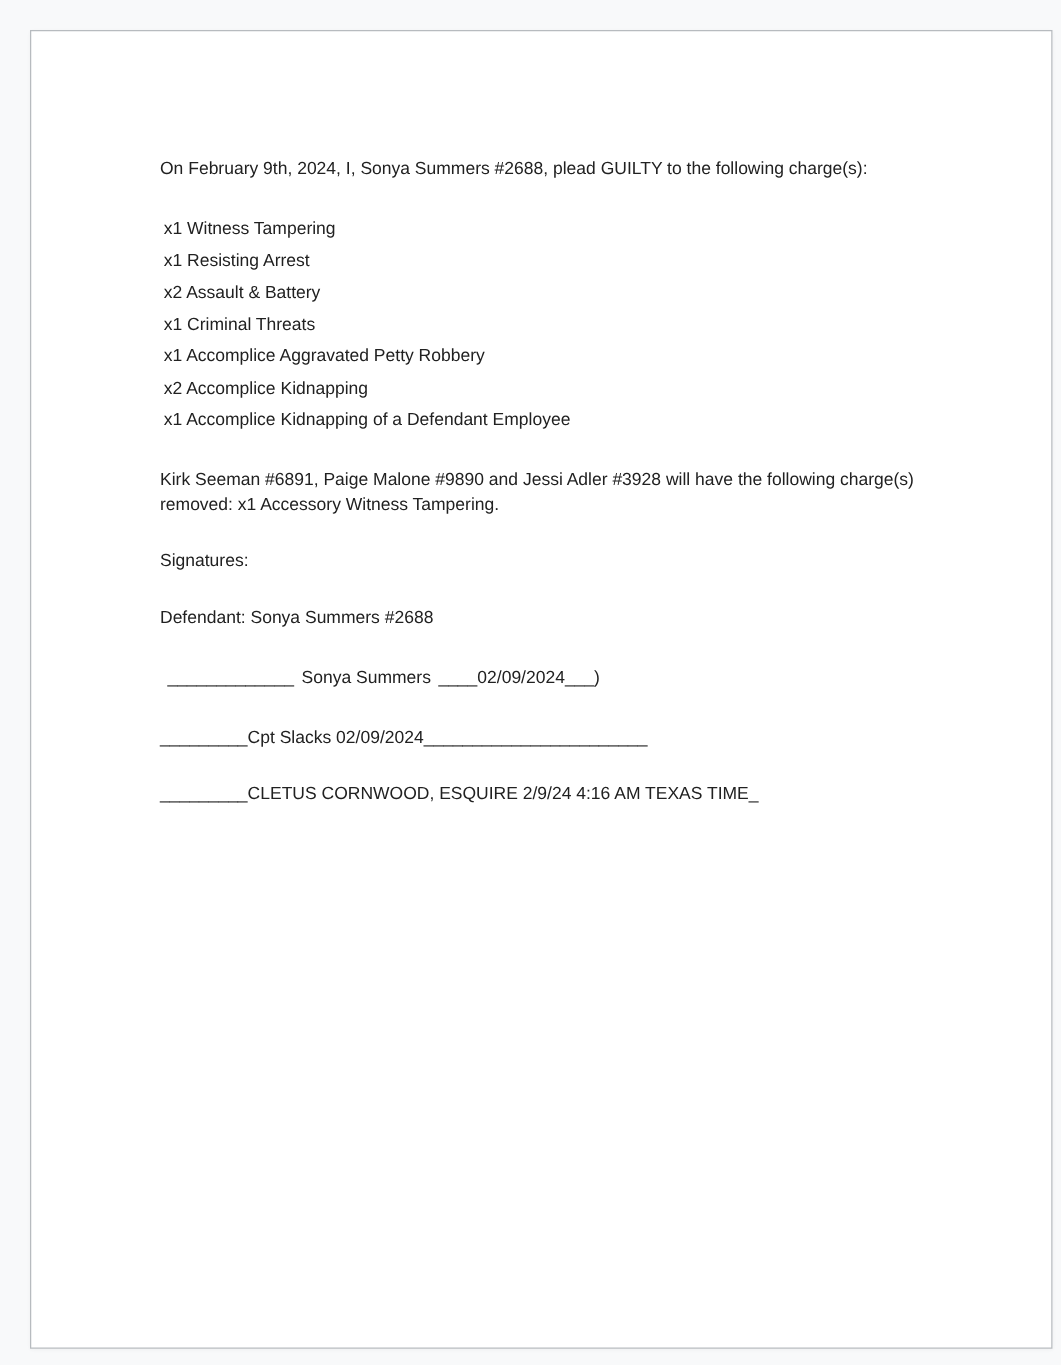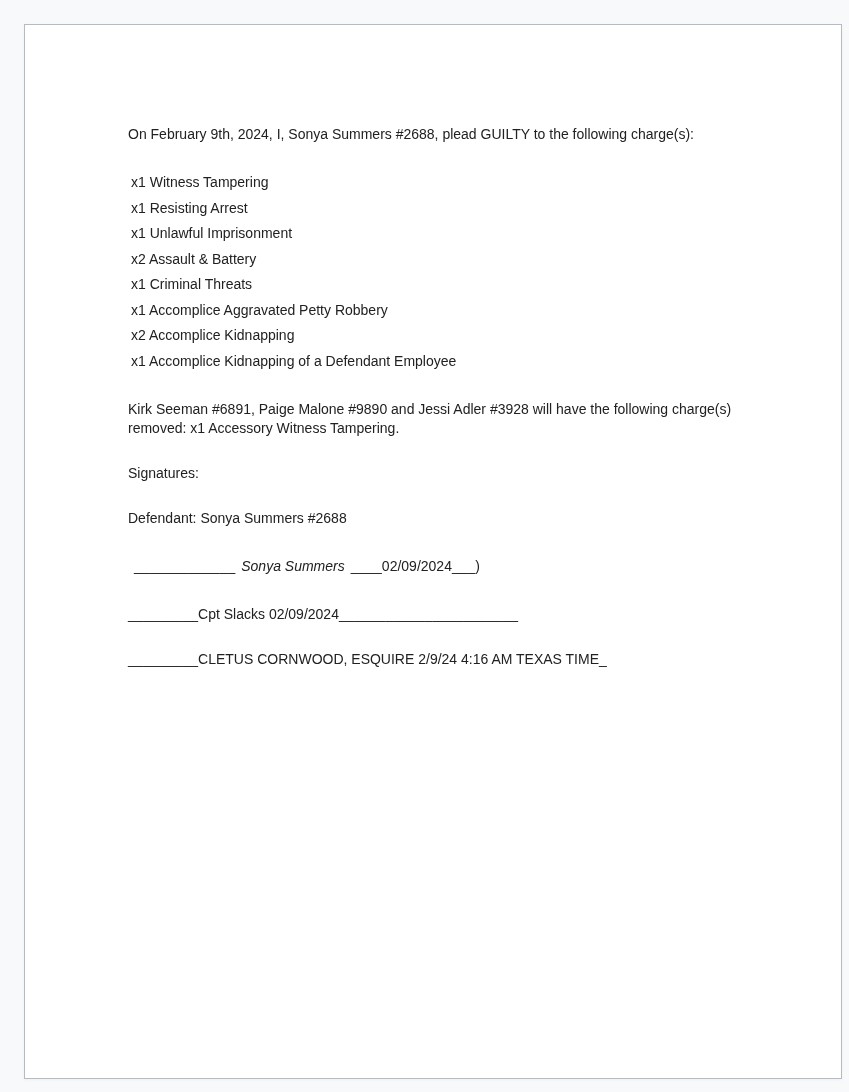--- a/index.html
+++ b/index.html
@@ -32,35 +32,34 @@
     color: #212121;
     font-size: 14px;
     line-height: 19.5px;
   }
   .doc-content p, .doc-content .block {
     margin: 19.5px 0;
     max-width: 617px;
   }
   .doc-content p:first-child { margin-top: 0; }
   .line { white-space: pre-wrap; }
-  .italic-name { font-style: italic; }
+  .italic-name { }
 </style>
 </head>
 <body>
 
 <div class="viewport">
   <div class="doc-page">
     <div class="doc-content">
 
       <p class="line">On February 9th, 2024, I, Sonya Summers #2688, plead GUILTY to the following charge(s):</p>
 
       <div class="block">
         <div class="line">x1 Witness Tampering</div>
         <div class="line">x1 Resisting Arrest</div>
-        <div class="line">x1 Unlawful Imprisonment</div>
         <div class="line">x2 Assault &amp; Battery</div>
         <div class="line">x1 Criminal Threats</div>
         <div class="line">x1 Accomplice Aggravated Petty Robbery</div>
         <div class="line">x2 Accomplice Kidnapping</div>
         <div class="line">x1 Accomplice Kidnapping of a Defendant Employee</div>
       </div>
 
 
       <p class="line">Kirk Seeman #6891, Paige Malone #9890 and Jessi Adler #3928 will have the following charge(s) removed: x1 Accessory Witness Tampering.</p>
 

